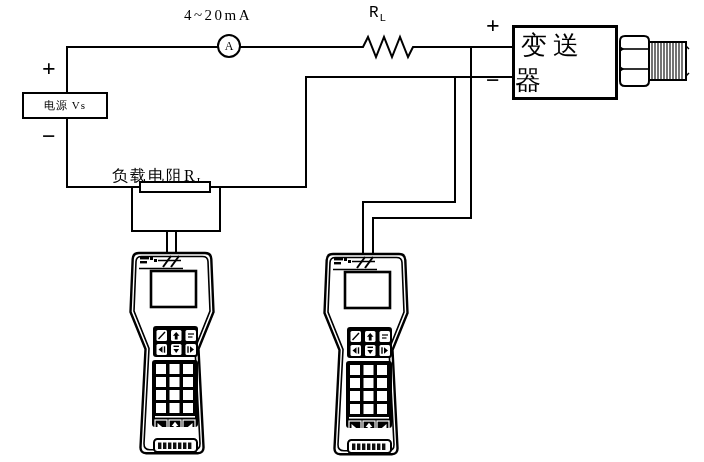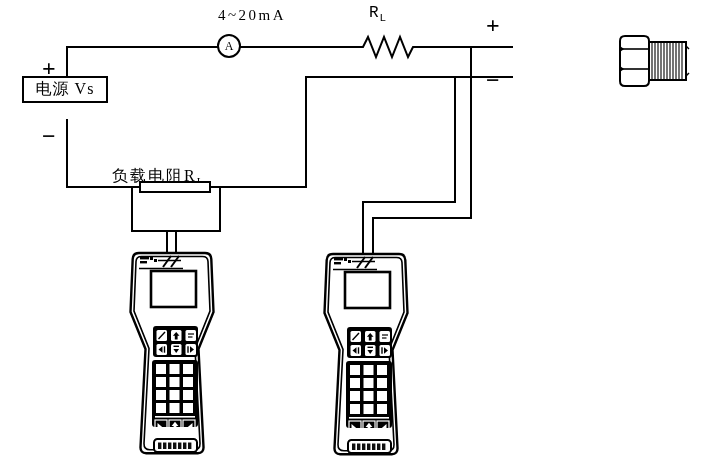--- a/index.html
+++ b/index.html
@@ -3,25 +3,25 @@
 <meta charset="utf-8">
 <style>
   html,body{margin:0;padding:0;background:#fff;}
   #stage{
     position:relative;width:704px;height:462px;background:#ffffff;overflow:hidden;
     font-family:"Liberation Serif","DejaVu Serif",serif;color:#000;
   }
   .wire{position:absolute;background:#000;}
   .lbl{position:absolute;color:#000;white-space:nowrap;}
   .box{position:absolute;background:#fff;border:2px solid #000;display:flex;align-items:center;justify-content:center;box-sizing:border-box;}
-  .current-label{left:192px;top:7px;width:94px;text-align:right;font-size:15px;letter-spacing:2.5px;}
+  .current-label{left:184px;top:7px;width:94px;text-align:left;font-size:15px;letter-spacing:2.5px;}
   .rl-label{left:369px;top:4px;font-size:16px;letter-spacing:1px;font-family:Liberation Mono, monospace;}
   .rl-label sub,.load-label sub{font-size:11px;}
   .ammeter{left:217px;top:34px;width:24px;height:24px;border-radius:50%;font-size:12px;}
-  .psu-box{left:22px;top:76px;width:86px;height:27px;font-size:16px;letter-spacing:1px;}
+  .psu-box{left:22px;top:92px;width:86px;height:27px;font-size:11px;letter-spacing:1px;}
   .plus-minus{font-size:24px;font-weight:bold;line-height:1;}
   .psu-plus{left:42px;top:56px;}
   .psu-minus{left:42px;top:124px;}
   .tx-plus{left:486px;top:13px;}
   .tx-minus{left:486px;top:68px;}
   .load-label{left:112px;top:166px;font-size:16px;letter-spacing:2px;}
   .load-box{left:139px;top:181px;width:72px;height:12px;border-width:2px;}
   .tx-box{left:512px;top:25px;width:106px;height:75px;border-width:3px;font-size:26px;letter-spacing:6px;text-indent:6px;}
   svg.overlay{position:absolute;}
   .device{position:absolute;}
@@ -66,20 +66,23 @@
   <div class="box psu-box">
     <span>电源 Vs</span>
   </div>
   <div class="lbl plus-minus psu-minus">−</div>
 
   <div class="lbl load-label"><span>负载电阻R</span><sub>L</sub></div>
   <div class="box load-box"></div>
 
   <div class="lbl plus-minus tx-plus">+</div>
   <div class="lbl plus-minus tx-minus">−</div>
+  <div class="box tx-box">
+    <span>变送器</span>
+  </div>
 
   <svg class="overlay" style="left:619px;top:32px;" width="74" height="60" viewBox="0 0 74 60">
     <g>
       <path d="M6,4 H25 Q30,4 30,9 V49 Q30,54 25,54 H6 Q1,54 1,49 V9 Q1,4 6,4 Z" fill="#fff" stroke="#000" stroke-width="2"></path>
       <line x1="1" y1="17" x2="30" y2="17" stroke="#000" stroke-width="1.6"></line>
       <line x1="1" y1="37" x2="30" y2="37" stroke="#000" stroke-width="1.6"></line>
       <path d="M1,14 L5,17 L1,20 Z" fill="#000"></path>
       <path d="M1,34 L5,37 L1,40 Z" fill="#000"></path>
     </g>
     <g>

